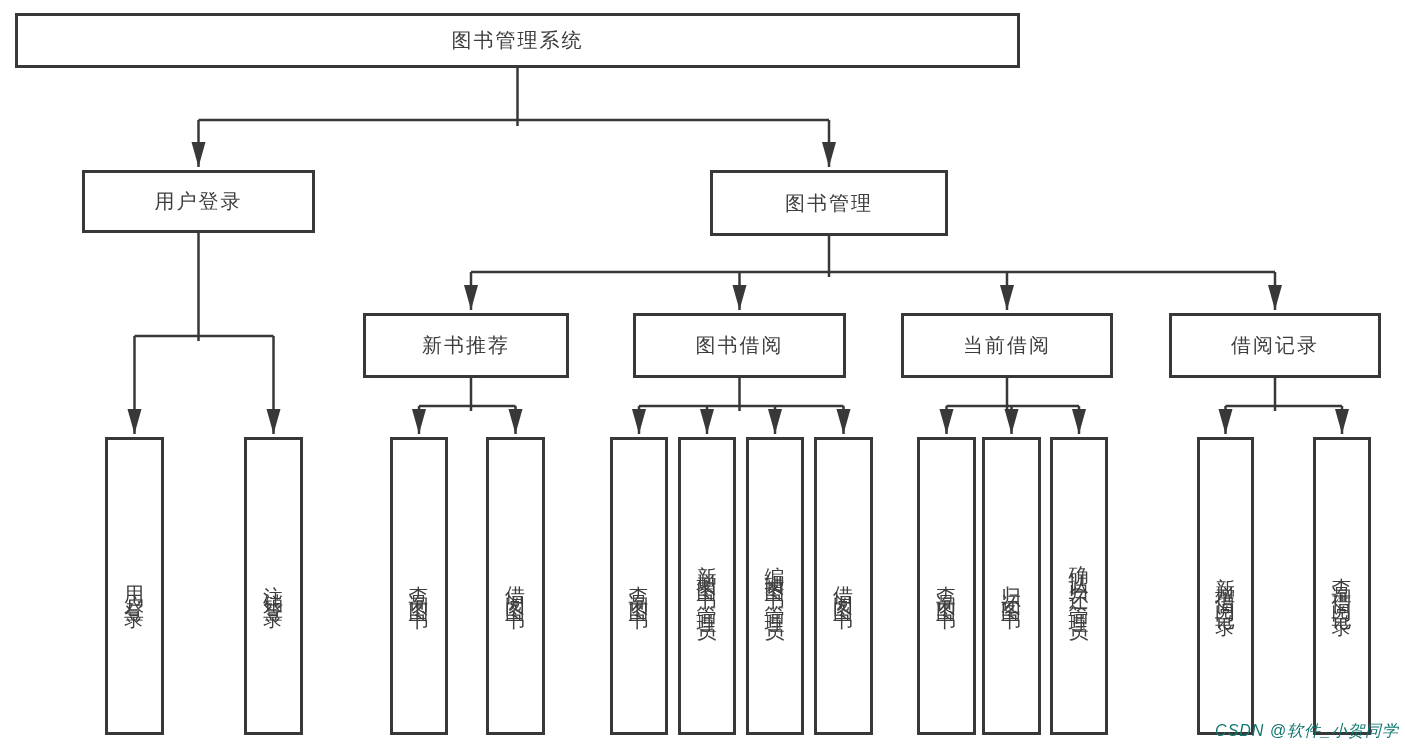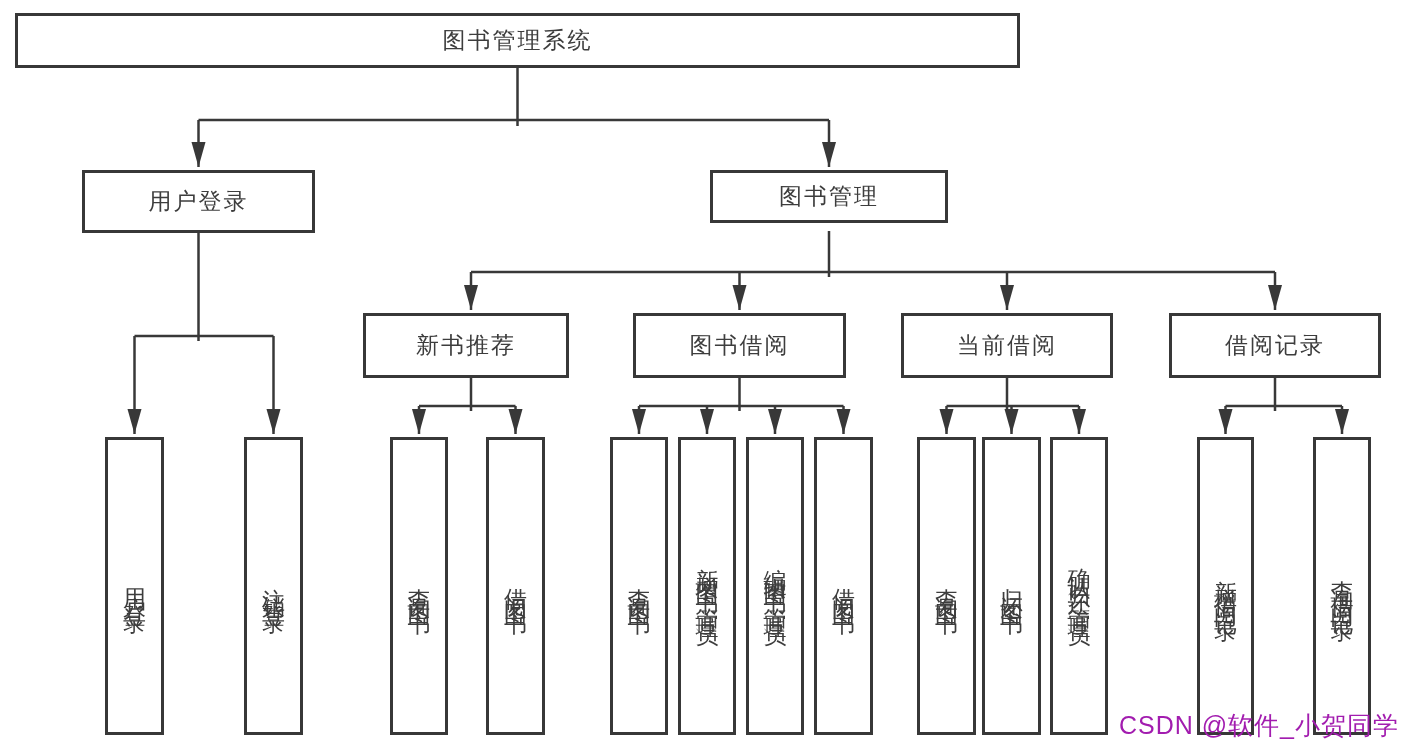--- a/index.html
+++ b/index.html
@@ -14,36 +14,37 @@
   .node{
     position:absolute;
     box-sizing:border-box;
     background:#ffffff;
     border:3px solid #383838;
     color:#3d3d3d;
     display:flex;
     align-items:center;
     justify-content:center;
     z-index:2;
-    font-size:23px;
+    font-size:20px;
     letter-spacing:2px;
   }
   .node.vert span{
     writing-mode:vertical-rl;
     letter-spacing:8px;
     line-height:1;
   }
   .watermark{
     position:absolute;
     right:6px;
     bottom:5px;
-    font-size:25px;
-    color:#a21caf;
+    font-size:16px;
+    color:#0f766e;
     letter-spacing:1px;
     z-index:3;
+    font-style:italic;
   }
 </style>
 </head>
 <body>
 
 <div class="canvas">
 
   <svg class="connector-layer" width="1405" height="747" viewBox="0 0 1405 747">
     <defs>
       <marker id="ah" markerUnits="userSpaceOnUse" markerWidth="26" markerHeight="16" refX="25" refY="8" orient="auto">
@@ -90,21 +91,21 @@
     </g>
   </svg>
 
   <div class="node" style="left:15px;top:13px;width:1005px;height:55px;">
     <span>图书管理系统</span>
   </div>
 
   <div class="node" style="left:82px;top:170px;width:233px;height:63px;">
     <span>用户登录</span>
   </div>
-  <div class="node" style="left:710px;top:170px;width:238px;height:53px;">
+  <div class="node" style="left:710px;top:170px;width:238px;height:66px;">
     <span>图书管理</span>
   </div>
 
   <div class="node" style="left:363px;top:313px;width:206px;height:65px;">
     <span>新书推荐</span>
   </div>
   <div class="node" style="left:633px;top:313px;width:213px;height:65px;">
     <span>图书借阅</span>
   </div>
   <div class="node" style="left:901px;top:313px;width:212px;height:65px;font-family:Liberation Mono, monospace;">

